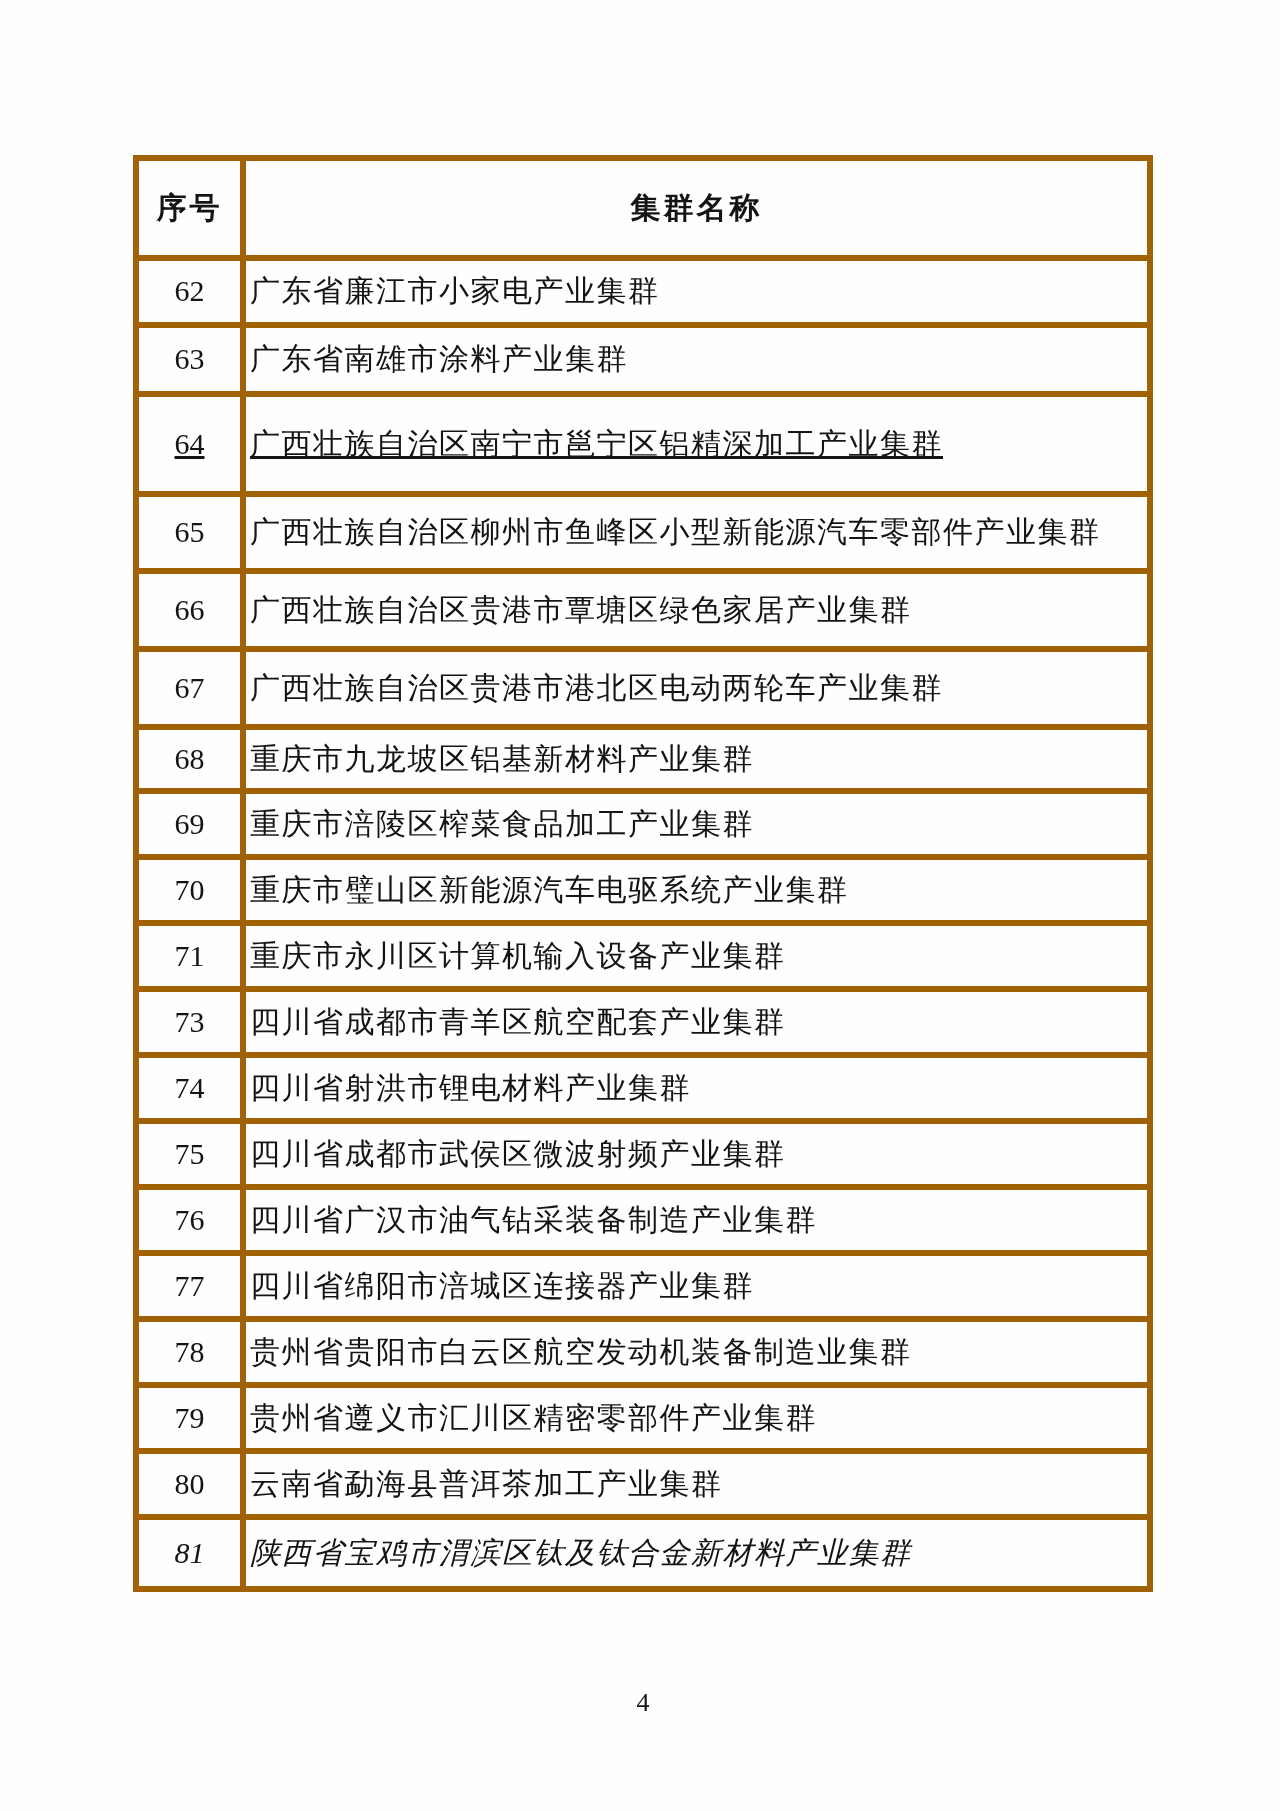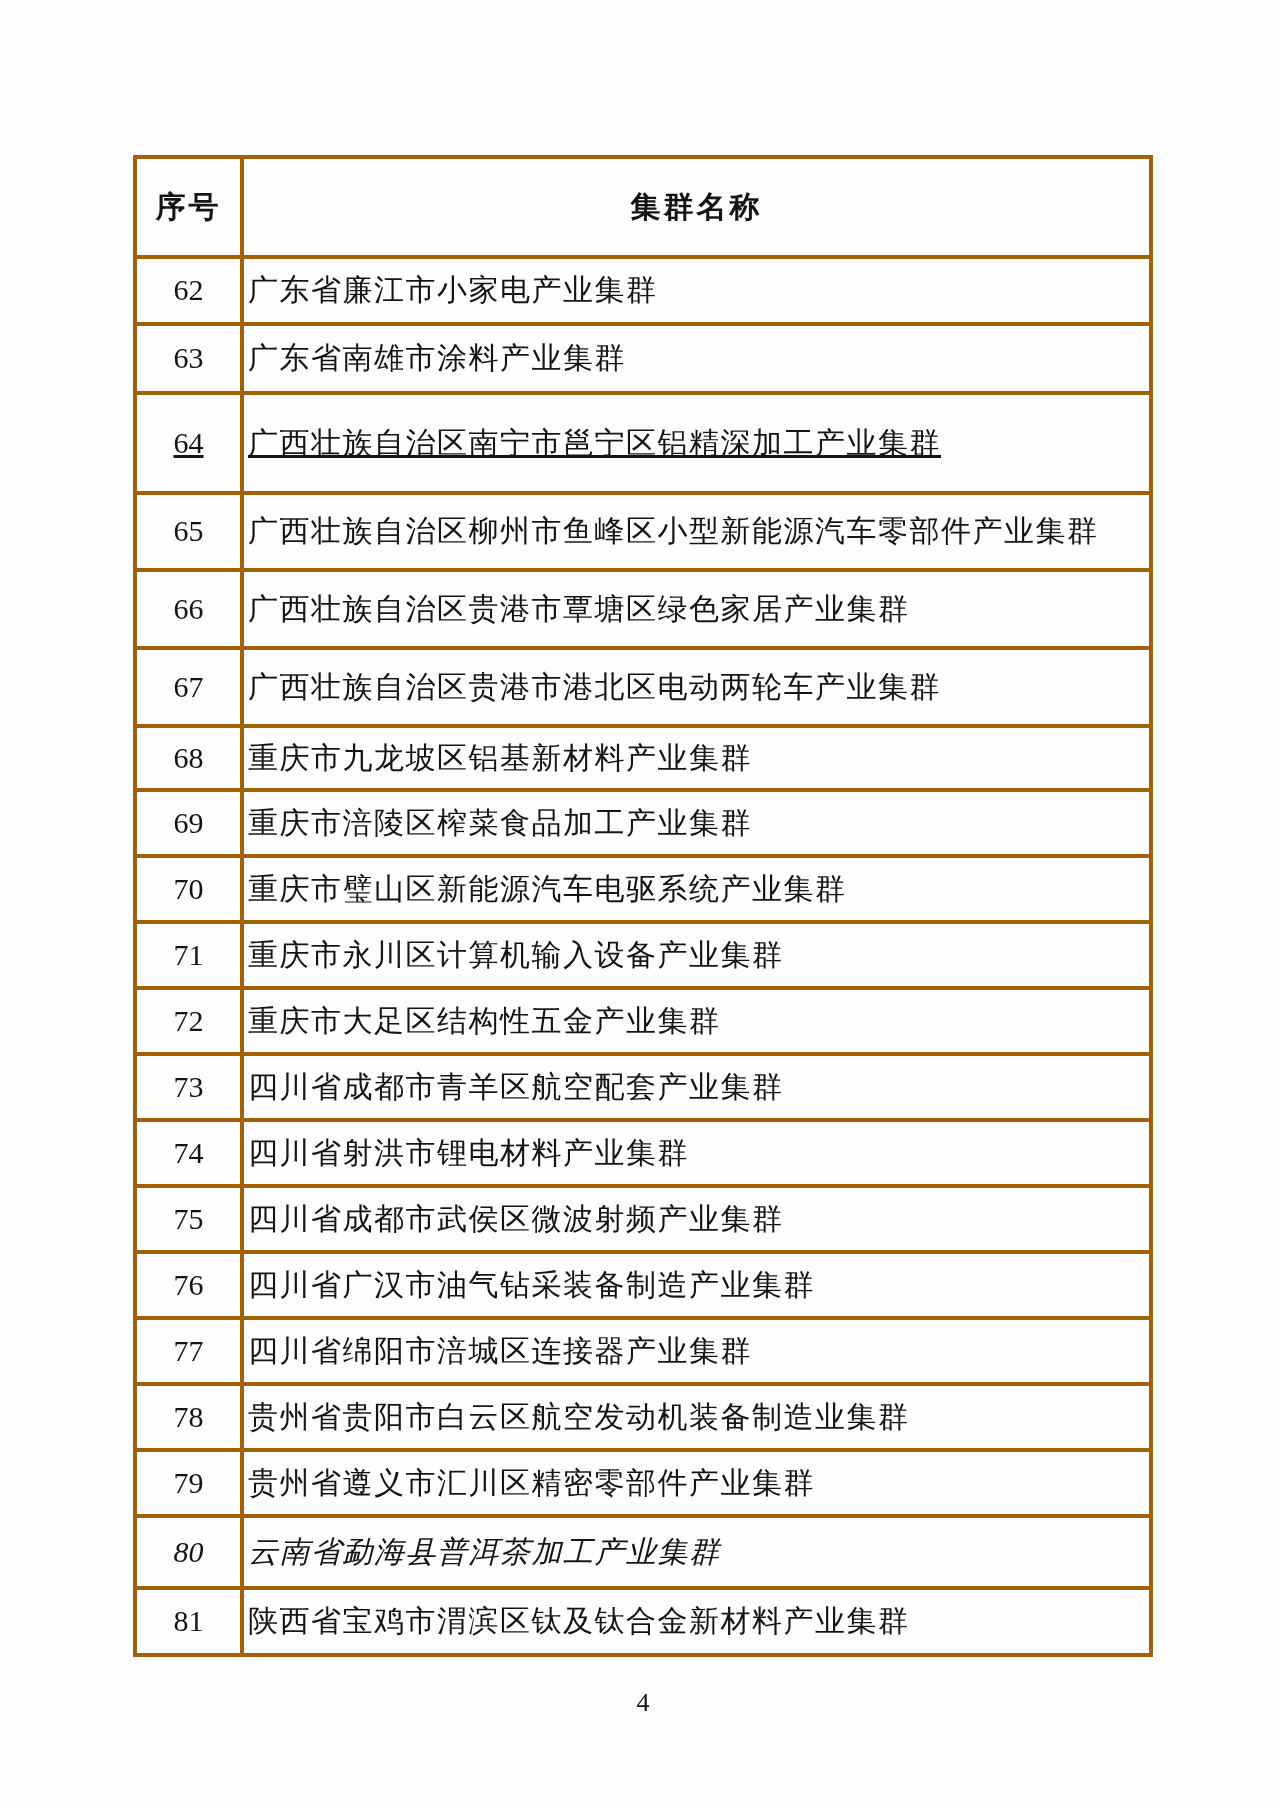--- a/index.html
+++ b/index.html
@@ -20,21 +20,21 @@
     position: absolute;
     left: 133px;
     top: 155px;
     width: 1020px;
     border-collapse: collapse;
     table-layout: fixed;
     border: 3px solid #1c1c1c;
   }
   table.cluster-table th,
   table.cluster-table td {
-    border: 4px solid #a16207;
+    border: 6px solid #a16207;
     vertical-align: middle;
     font-size: 30px;
     line-height: 1.15;
     overflow: hidden;
     white-space: nowrap;
   }
   thead tr { height: 100px; }
   th.head-cell {
     font-family: "Liberation Sans", "DejaVu Sans", sans-serif;
     font-weight: 700;
@@ -123,24 +123,20 @@
         </tr>
         <tr>
           <td class="num-cell">70</td>
           <td class="name-cell">重庆市璧山区新能源汽车电驱系统产业集群</td>
         </tr>
         <tr>
           <td class="num-cell">71</td>
           <td class="name-cell">重庆市永川区计算机输入设备产业集群</td>
         </tr>
         <tr>
-          <td class="num-cell">72</td>
-          <td class="name-cell">重庆市大足区结构性五金产业集群</td>
-        </tr>
-        <tr>
           <td class="num-cell">73</td>
           <td class="name-cell">四川省成都市青羊区航空配套产业集群</td>
         </tr>
         <tr>
           <td class="num-cell">74</td>
           <td class="name-cell">四川省射洪市锂电材料产业集群</td>
         </tr>
         <tr>
           <td class="num-cell">75</td>
           <td class="name-cell">四川省成都市武侯区微波射频产业集群</td>

